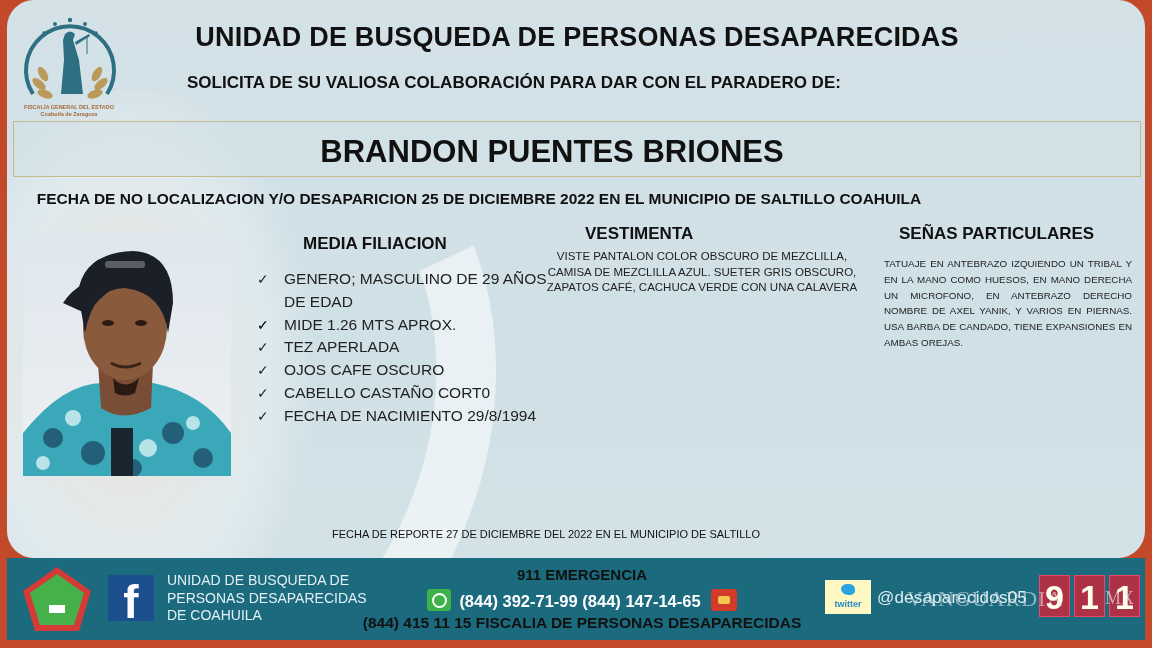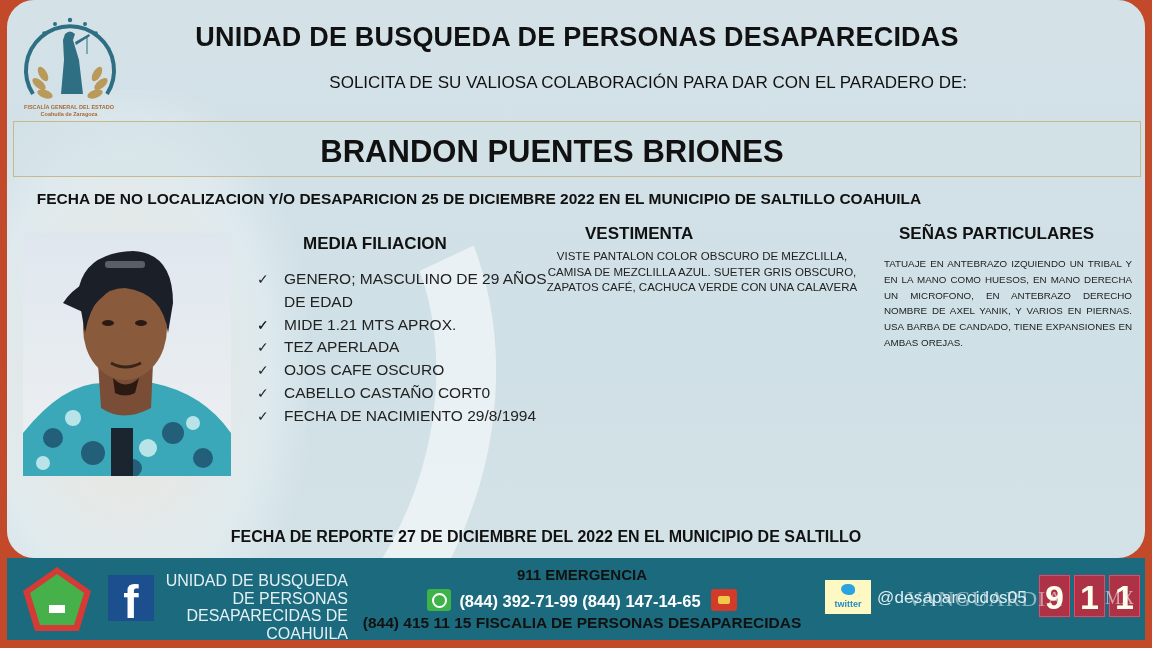--- a/index.html
+++ b/index.html
@@ -16,36 +16,36 @@
     border-radius:50%; border:60px solid rgba(255,255,255,0.55); border-left-color:transparent; border-top-color:transparent;
     transform:rotate(20deg);
   }
   .watermark-blob {
     position:absolute; left:0; top:90px; width:300px; height:470px;
     background: radial-gradient(ellipse at 40% 60%, rgba(245,230,215,0.75), rgba(255,255,255,0.3) 55%, rgba(255,255,255,0) 75%);
   }
   .logo { position:absolute; left:8px; top:6px; width:110px; height:112px; }
   .logo-caption { position:absolute; left:10px; top:104px; width:104px; text-align:center; color:#a56a3a; font-size:5.5px; font-weight:bold; line-height:7px; }
   .h1 { position:absolute; left:180px; top:22px; width:780px; text-align:center; font-size:27px; font-weight:bold; color:#111; letter-spacing:0.2px; }
-  .h2 { position:absolute; left:180px; top:73px; width:780px; text-align:right; font-size:17px; font-weight:normal; color:#111; }
+  .h2 { position:absolute; left:180px; top:73px; width:780px; text-align:left; font-size:17px; font-weight:bold; color:#111; }
   .name-box { position:absolute; left:6px; top:121px; width:1128px; height:56px; border:1px solid #c9b98a; box-sizing:border-box; background:rgba(210,225,230,0.5); }
   .name { position:absolute; left:0; top:12px; width:100%; text-align:center; font-size:31px; font-weight:bold; color:#111; padding-right:50px; box-sizing:border-box; }
   .loss-date { position:absolute; left:0; top:190px; width:1004px; text-align:center; font-size:15.5px; font-weight:bold; color:#111; padding-right:60px; box-sizing:border-box; }
   .photo { position:absolute; left:16px; top:233px; width:208px; height:243px; background:#e9eef2; overflow:hidden; }
   .col-title { position:absolute; font-size:17px; font-weight:bold; color:#111; }
   .filiacion { position:absolute; left:250px; top:268px; list-style:none; margin:0; padding:0; width:300px; }
   .filiacion li { position:relative; padding-left:27px; font-size:15.5px; color:#222; line-height:22.8px; }
   .filiacion li .chk { position:absolute; left:0; top:0; font-size:14px; color:#222; }
   .vest { position:absolute; left:530px; top:249px; width:330px; font-size:11.5px; color:#222; line-height:15.5px; text-align:center; }
   .senas { position:absolute; left:877px; top:256px; width:248px; font-size:9.8px; color:#222; line-height:15.8px; text-align:justify; }
-  .report { position:absolute; left:0; top:528px; width:1138px; text-align:center; font-size:16px; font-weight:bold; color:#111; padding-right:60px; box-sizing:border-box; }
+  .report { position:absolute; left:0; top:528px; width:1138px; text-align:center; font-size:11px; font-weight:normal; color:#111; padding-right:60px; box-sizing:border-box; }
   .footer { position:absolute; left:7px; top:558px; width:1138px; height:82px; background:#1b6a7e; }
   .bottom-bar { position:absolute; left:0; top:640px; width:1152px; height:8px; background:#c24a2a; }
   .fb-icon { position:absolute; left:101px; top:17px; width:46px; height:46px; background:#1c4f8e; color:#fff; font-weight:bold; font-size:46px; line-height:54px; text-align:center; overflow:hidden; font-family:"Liberation Sans", sans-serif; }
-  .fb-text { position:absolute; left:141px; top:14px; width:200px; color:#e3f0f4; font-size:16px; line-height:17.5px;text-align:right; }
+  .fb-text { position:absolute; left:160px; top:14px; width:200px; color:#e3f0f4; font-size:14px; line-height:17.5px; }
   .emerg { position:absolute; left:330px; top:8px; width:490px; text-align:center; font-size:15px; font-weight:bold; color:#111; }
   .phones { position:absolute; left:330px; top:31px; width:490px; text-align:center; font-size:16.5px; font-weight:bold; color:#fff; }
   .fiscalia { position:absolute; left:330px; top:56px; width:490px; text-align:center; font-size:15.5px; font-weight:bold; color:#111; }
   .wa-icon { display:inline-block; width:24px; height:22px; background:#3db34a; border-radius:3px; vertical-align:-4px; margin-right:8px; position:relative; }
   .wa-icon:after { content:""; position:absolute; left:5px; top:4px; width:11px; height:11px; border:2px solid #fff; border-radius:50%; }
   .tel-icon { display:inline-block; width:26px; height:22px; background:#d23a2a; border-radius:3px; vertical-align:-4px; margin-left:10px; position:relative; }
   .tel-icon:after { content:""; position:absolute; left:7px; top:7px; width:12px; height:8px; background:#f2c84b; border-radius:2px; }
   .tw-icon { position:absolute; left:818px; top:22px; width:46px; height:34px; background:#fef9c3; }
   .tw-bird { position:absolute; left:16px; top:4px; width:14px; height:11px; background:#2aa3e0; border-radius:50% 50% 40% 60%; }
   .tw-word { position:absolute; left:0; top:19px; width:100%; text-align:center; font-size:9px; font-weight:bold; color:#2a8bc4; }
@@ -132,21 +132,21 @@
         <ellipse cx="118" cy="90" rx="6" ry="3" fill="#2b1a12"></ellipse>
         <path d="M88 130 Q102 138 118 130" stroke="#3a2418" stroke-width="3" fill="none"></path>
         <path d="M90 145 Q102 158 116 145 L112 160 Q102 165 92 160 Z" fill="#2b1a12"></path>
       </svg>
     </div>
 
     <div class="col-title" style="left:296px; top:234px;">MEDIA FILIACION</div>
     <ul class="filiacion">
       <li><span class="chk">✓</span><span>GENERO; MASCULINO   DE 29 AÑOS DE EDAD</span></li>
       <li><span class="chk">✓</span></li>
-      <li><span class="chk">✓</span><span>MIDE 1.21 MTS APROX.</span></li>
+      <li><span class="chk">✓</span><span>MIDE 1.26 MTS APROX.</span></li>
       <li><span class="chk">✓</span><span>TEZ APERLADA</span></li>
       <li><span class="chk">✓</span><span>OJOS  CAFE OSCURO</span></li>
       <li><span class="chk">✓</span><span>CABELLO CASTAÑO CORT0</span></li>
       <li><span class="chk">✓</span><span>FECHA DE NACIMIENTO 29/8/1994</span></li>
     </ul>
 
     <div class="col-title" style="left:578px; top:224px;">VESTIMENTA</div>
     <div class="vest">VISTE PANTALON COLOR OBSCURO DE MEZCLILLA, CAMISA DE MEZCLILLA AZUL. SUETER GRIS OBSCURO, ZAPATOS CAFÉ, CACHUCA VERDE CON UNA CALAVERA</div>
 
     <div class="col-title" style="left:892px; top:224px;">SEÑAS PARTICULARES</div>

